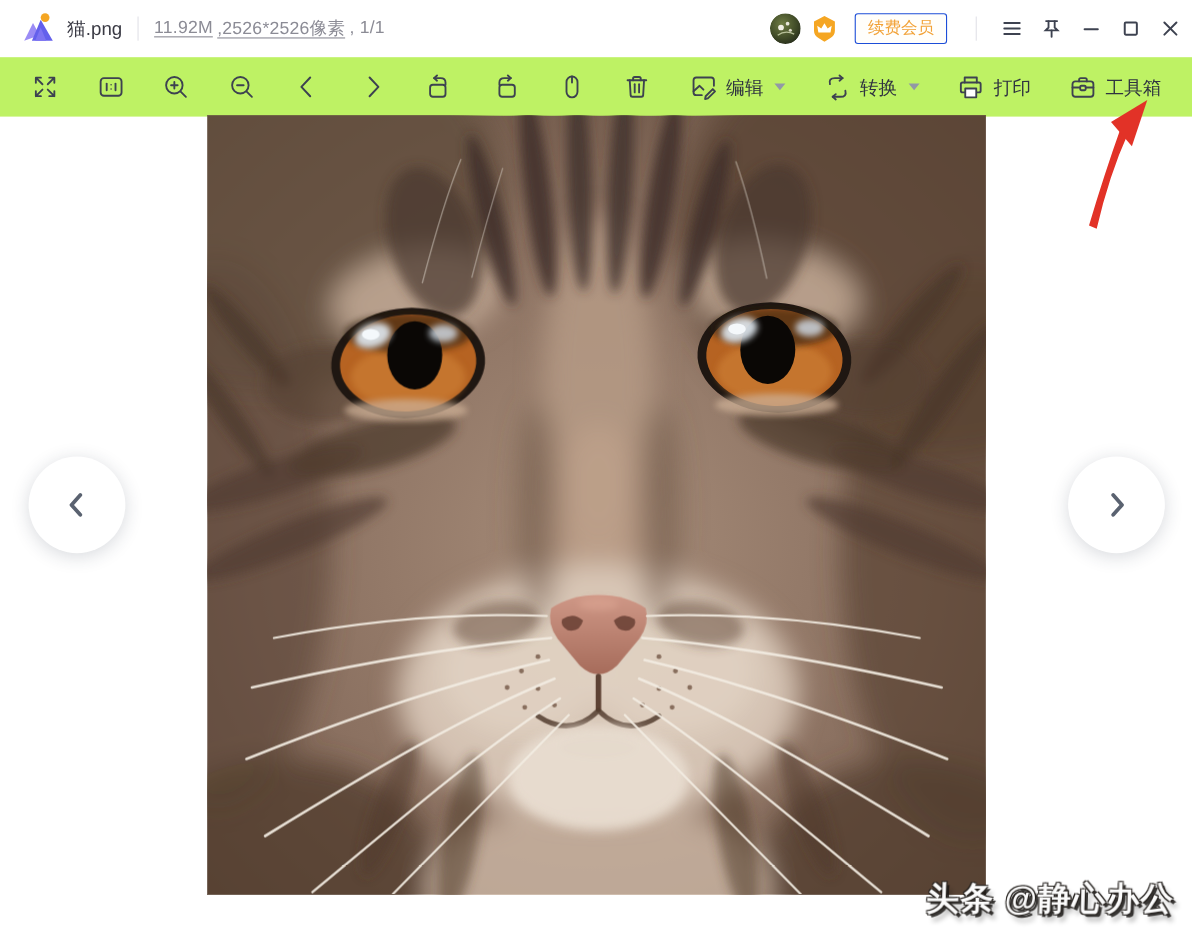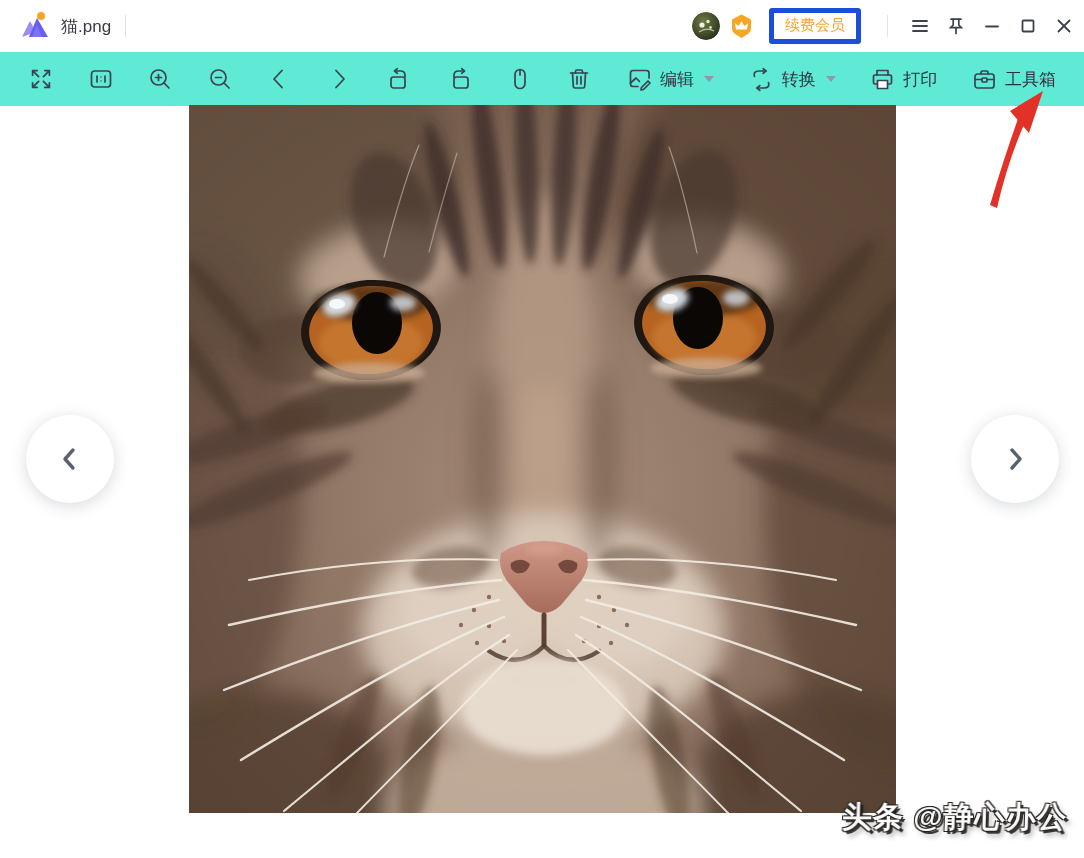--- a/index.html
+++ b/index.html
@@ -9,28 +9,28 @@
   
   .titlebar { display:flex; align-items:center; height:52px; padding:0 2px 0 18px; background:#fff; }
   .logo { width:34px; height:34px; display:flex; align-items:center; justify-content:center; }
   .filename { font-size:17px; color:#3a3a44; margin-left:9px; }
   .vsep { width:1px; height:22px; background:#e2e2e8; margin:0 14px; }
   .fileinfo { font-size:16px; color:#8b8b95; letter-spacing:.2px; display:flex; align-items:center; gap:4px;}
   .fileinfo .u { text-decoration:underline; text-underline-offset:3px; }
   .tb-spacer { flex:1; }
   .avatar { width:28px; height:28px; border-radius:50%; overflow:hidden; flex:none; }
   .crown { width:27px; height:27px; margin-left:8px; flex:none; }
-  .renew-btn { margin:0 12px 0 14px; border:5px solid #1d4ed8; color:#f2a237; background:#fffefb;
+  .renew-btn { margin:0 12px 0 14px; border:1px solid #1d4ed8; color:#f2a237; background:#fffefb;
     font-size:15px; padding:3px 11px 4px; border-radius:3px; white-space:nowrap; }
   .winctl { display:flex; align-items:center; }
   .winbtn { width:36px; height:32px; display:flex; align-items:center; justify-content:center; color:#3d4250; }
   .winbtn svg { display:block; }
 
   
-  .toolbar { display:flex; align-items:center; justify-content:space-between; height:54px; padding:0 28px; background:#5eead4; }
+  .toolbar { display:flex; align-items:center; justify-content:space-between; height:54px; padding:0 28px; background:#bef264; }
   .tbtn { display:flex; align-items:center; gap:7px; color:#2f3340; font-size:17px; flex:none; }
   .tbtn svg { display:block; }
   .caret { width:0; height:0; border-left:5px solid transparent; border-right:5px solid transparent;
     border-top:6px solid #9299a5; margin-left:3px; }
 
   
   .photo { position:absolute; left:189px; top:105px; width:707px; height:708px; }
   .photo svg { display:block; width:100%; height:100%; }
 
   .navbtn { position:absolute; width:88px; height:88px; border-radius:50%; background:#fff;
@@ -52,20 +52,25 @@
   <span class="logo">
     <svg width="32" height="32" viewBox="0 0 32 32">
       <circle cx="22" cy="6" r="4" fill="#f5a623"></circle>
       <path d="M3 27 L11 11 L17 22 Z" fill="#9b8cf5"></path>
       <path d="M10 27 L18 8 L29 27 Z" fill="#6460ec"></path>
       <path d="M13 27 L18 15 L23 27 Z" fill="#7d73f2"></path>
     </svg>
   </span>
   <span class="filename">猫.png</span>
   <span class="vsep"></span>
+  <span class="fileinfo">
+    <span class="u">11.92M</span>
+    <span class="u">,2526*2526像素</span>
+    <span>, 1/1</span>
+  </span>
   <span class="tb-spacer"></span>
   <span class="avatar">
     <svg width="28" height="28" viewBox="0 0 28 28">
       <defs>
           <radialGradient id="avg" cx="40%" cy="35%" r="75%">
         <stop offset="0%" stop-color="#6f7c44"></stop>
             <stop offset="60%" stop-color="#414c28"></stop>
             <stop offset="100%" stop-color="#23281a"></stop>
       </radialGradient>
         </defs>

